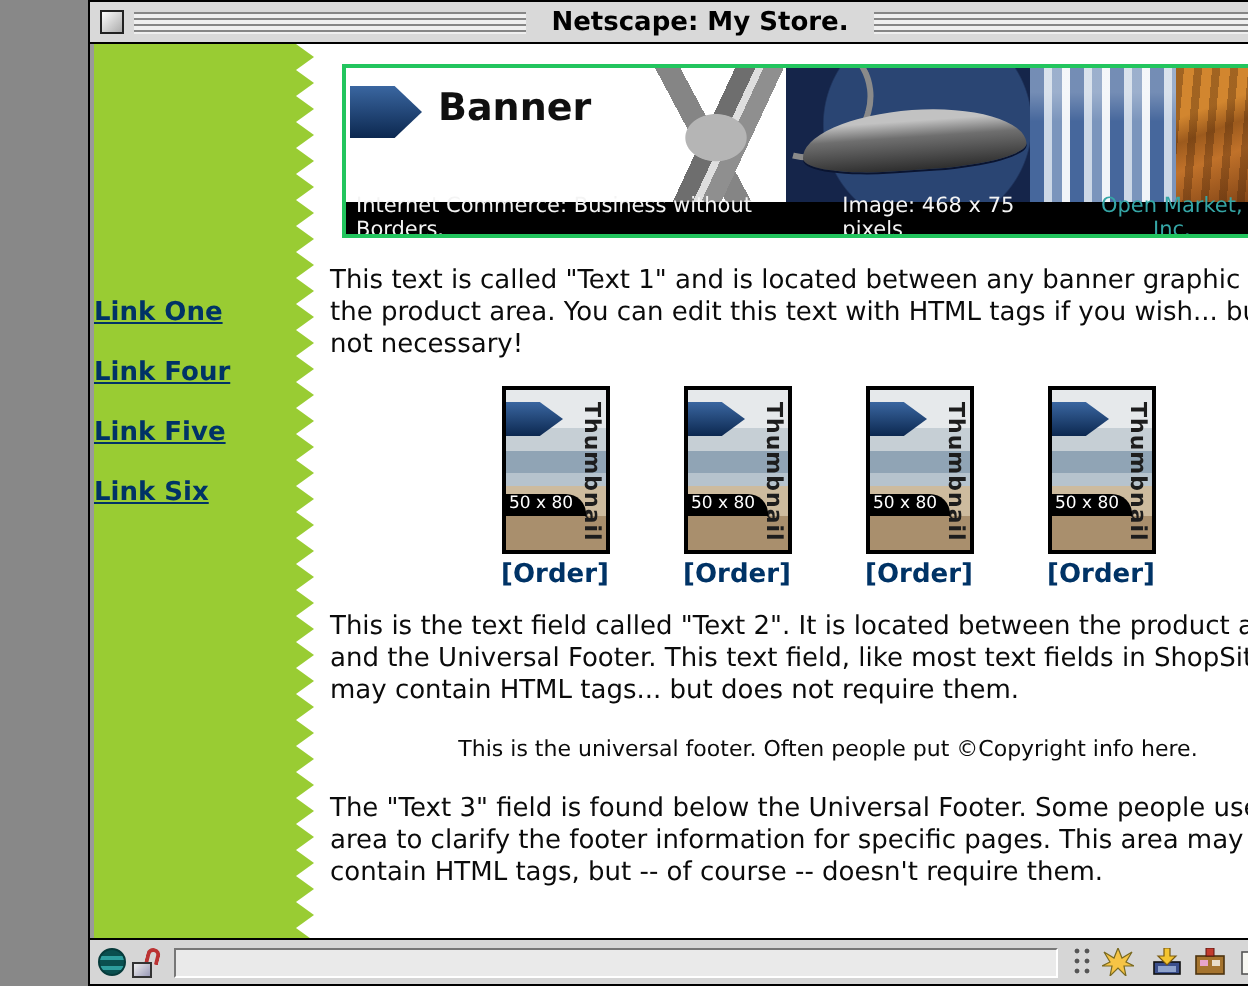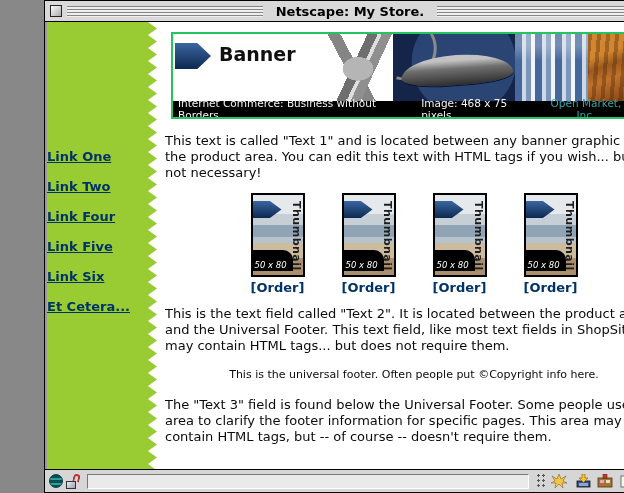--- a/index.html
+++ b/index.html
@@ -51,21 +51,21 @@
   .banner-caption{position:absolute;left:0;right:0;bottom:0;height:16px;background:#000;display:flex;align-items:center;justify-content:space-between;font-size:10.5px;color:#f4f4f4;padding:0 5px;}
   .cap-right{color:#35a6a6;text-align:center;}
 
   
   .products{display:flex;justify-content:center;gap:37px;margin-top:12px;}
   .product{text-align:center;}
   .thumb{width:54px;height:84px;border:2px solid #000;position:relative;overflow:hidden;cursor:pointer;background:
     linear-gradient(180deg,#e6e9eb 0 24%,#c6cfd5 24% 38%,#90a4b5 38% 52%,#b6c3cd 52% 60%,#cdbb9e 60% 79%,#a98f6d 79% 100%);}
   .t-arrow{position:absolute;left:0;top:6px;width:29px;height:17px;background:linear-gradient(180deg,#3a66a0,#0c2850);clip-path:polygon(0 0,60% 0,100% 50%,60% 100%,0 100%);}
   .t-label{position:absolute;top:1px;right:0;writing-mode:vertical-rl;font-size:11px;font-weight:bold;color:#1d1d1d;height:79px;letter-spacing:.5px;}
-  .t-size{position:absolute;left:0;bottom:4px;background:#000;color:#fff;font-size:8.5px;line-height:10px;padding:10px 6px 1px 2px;border-top-right-radius:10px;font-style:italic;}
+  .t-size{position:absolute;left:0;bottom:17px;background:#000;color:#fff;font-size:8.5px;line-height:10px;padding:0 6px 1px 2px;border-top-right-radius:10px;}
   .order{margin-top:3px;font-weight:bold;font-size:13px;}
   .order-link{color:#003366;cursor:pointer;}
 
   .t1{margin-top:14px;} .t2{margin-top:11px;}
   .ufooter{margin-top:13px;font-size:11px;text-align:center;}
   .t3{margin-top:14px;}
 
   
   .statusbar{height:23px;flex:none;background:#d6d6d6;border-top:1px solid #000;display:flex;align-items:center;padding:0 4px;gap:3px;}
   .s-globe{width:14px;height:14px;border-radius:50%;border:1px solid #063b3b;background:repeating-linear-gradient(180deg,#0a4f4f 0 3px,#2e9e9e 3px 5px);flex:none;}
@@ -89,25 +89,23 @@
     <div class="stripes"></div>
     <div class="tb-box tb-zoom"></div>
     <div class="tb-box tb-collapse"></div>
   </div>
 
   <div class="viewport">
 
     <div class="sidebar">
       <div class="side-green">
         <a class="side-link">Link One</a>
-        <a class="side-link">Link Two</a>
         <a class="side-link">Link Four</a>
         <a class="side-link">Link Five</a>
         <a class="side-link">Link Six</a>
-        <a class="side-link">Et Cetera...</a>
       </div>
       <svg class="zigzag" width="9" height="447" xmlns="http://www.w3.org/2000/svg">
         <defs>
           <pattern id="zz" width="9" height="13" patternUnits="userSpaceOnUse">
             <path d="M0 0 L9 6.5 L0 13 Z" fill="#99cc33"></path>
           </pattern>
         </defs>
         <rect width="9" height="447" fill="url(#zz)"></rect>
       </svg>
     </div>

